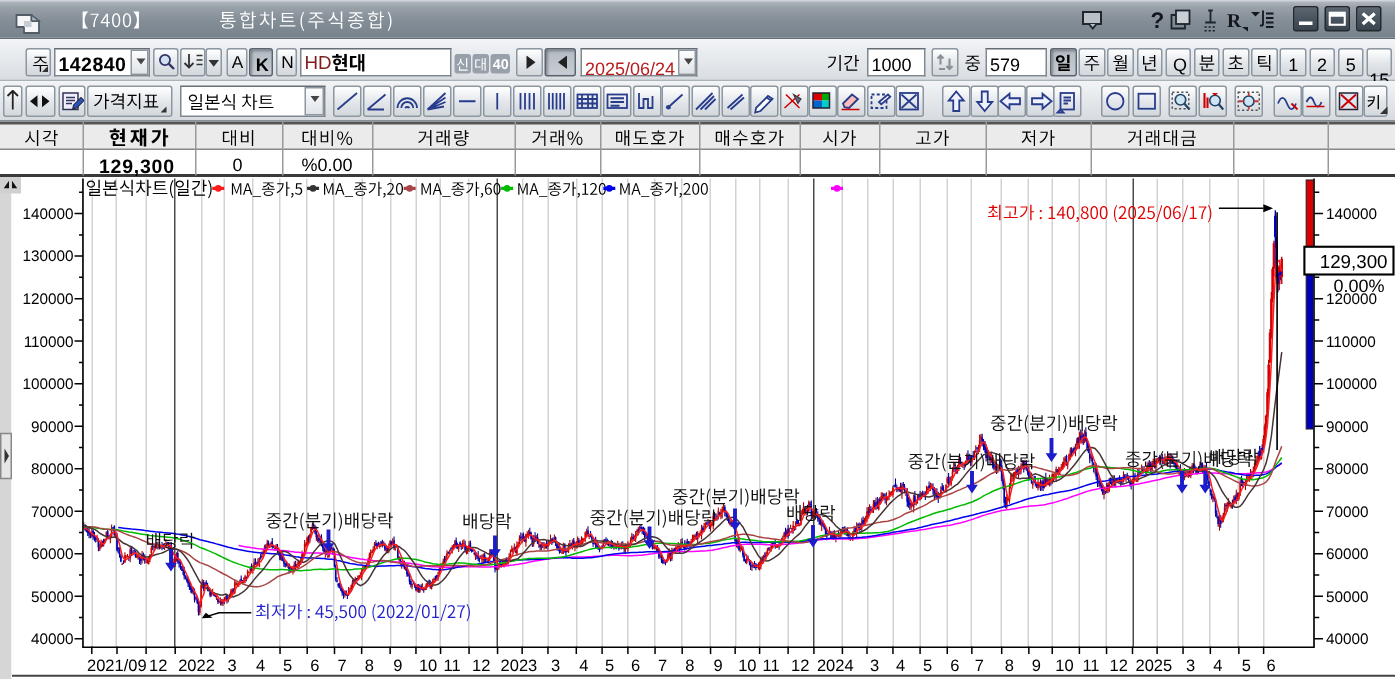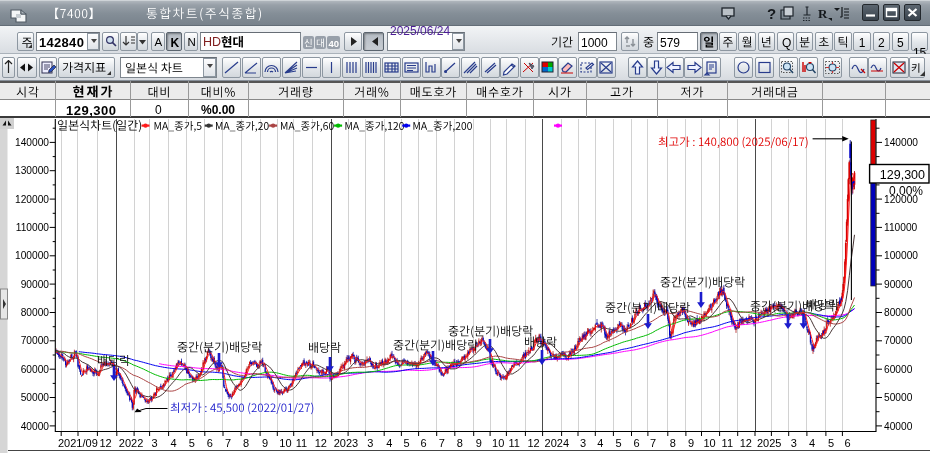--- a/index.html
+++ b/index.html
@@ -92,21 +92,21 @@
     <div class="lat" style="left:328.5px;top:37.5px;font-size:9.5px;font-weight:bold;color:#fff;letter-spacing:0px;white-space:nowrap">40</div>
     <div class="btn" style="left:344px;top:32px;width:18px;height:19px"></div>
     <svg class="abs" style="left:350px;top:37px" width="8" height="9">
       <path d="M1 0l6 4.5l-6 4.5z" fill="#222"></path>
     </svg>
     <div class="btn dn" style="left:363px;top:32px;width:21px;height:19px"></div>
     <svg class="abs" style="left:371px;top:37px" width="8" height="9">
       <path d="M7 0l-6 4.5l6 4.5z" fill="#222"></path>
     </svg>
     <div class="inp abs" style="left:387px;top:32px;width:78px;height:19px"></div>
-    <div class="lat" style="left:390px;top:24px;font-size:12px;font-weight:normal;color:#4c1d95;letter-spacing:0px;white-space:nowrap">2025/06/24</div>
+    <div class="lat" style="left:390px;top:39px;font-size:12px;font-weight:normal;color:#b91c1c;letter-spacing:0px;white-space:nowrap">2025/06/24</div>
     <div class="drop" style="left:452px;top:33px;height:17px"></div>
     <div class="inp abs" style="left:578px;top:32px;width:39px;height:19px"></div>
     <div class="lat" style="left:581px;top:35.5px;font-size:12px;font-weight:normal;color:#000;letter-spacing:0px;white-space:nowrap">1000</div>
     <div class="btn" style="left:621px;top:32px;width:18px;height:19px"></div>
     <svg class="abs" style="left:624px;top:35px" width="13" height="13" viewBox="0 0 13 13">
       <g stroke="#8a9096" stroke-width="1.4" fill="none">
         <path d="M3 8V2 m-2 2l2-2 2 2"></path>
         <path d="M9 4v7 m-2-2l2 2 2-2"></path>
         <path d="M2 11h4"></path>
       </g>
@@ -320,21 +320,21 @@
     <div class="csep" style="left:400px"></div>
     <div class="csep" style="left:466px"></div>
     <div class="csep" style="left:533px"></div>
     <div class="csep" style="left:586px"></div>
     <div class="csep" style="left:657px"></div>
     <div class="csep" style="left:727px"></div>
     <div class="csep" style="left:822px"></div>
     <div class="csep" style="left:885px"></div>
     <div class="lat" style="left:66px;top:102.5px;font-size:13px;font-weight:bold;color:#000;letter-spacing:0.5px;white-space:nowrap">129,300</div>
     <div class="lat" style="left:155px;top:103px;font-size:12px;font-weight:normal;color:#000;letter-spacing:0px;white-space:nowrap">0</div>
-    <div class="lat" style="left:201px;top:103px;font-size:12px;font-weight:bold;color:#000;letter-spacing:0px;white-space:nowrap">%0.00</div>
+    <div class="lat" style="left:201px;top:103px;font-size:12px;font-weight:normal;color:#000;letter-spacing:0px;white-space:nowrap">%0.00</div>
     <div class="abs" style="left:0;top:118px;width:930px;height:335px">
       <svg id="chart" width="930" height="335" viewBox="0 0 930 335">
         <rect x="0" y="0" width="930" height="335" fill="#fff"></rect>
         <rect x="0" y="0" width="7.5" height="335" fill="#d6d6d6"></rect>
         <rect x="0" y="0" width="14" height="11" fill="#d0d0d0"></rect>
         <path d="M2.5 8.5L6 3.5L6 8.5Z M8 3.5L11.5 8.5L8 8.5Z" fill="#111" transform="translate(0,-1)"></path>
         <rect x="0.5" y="171" width="7" height="30" fill="#e6e6e6" stroke="#888" stroke-width="1"></rect>
         <path d="M3 181l3 5l-3 5z" fill="#333"></path>
         <path d="M61.5 1V313 M77.5 1V313 M97.5 1V313 M134.5 1V313 M149.5 1V313 M168.5 1V313 M186.5 1V313 M204.5 1V313 M222.5 1V313 M241.5 1V313 M260.5 1V313 M277.5 1V313 M293.5 1V313 M312.5 1V313 M348.5 1V313 M365.5 1V313 M384.5 1V313 M401.5 1V313 M418.5 1V313 M436.5 1V313 M454.5 1V313 M473.5 1V313 M490.5 1V313 M506.5 1V313 M525.5 1V313 M561.5 1V313 M578.5 1V313 M595.5 1V313 M613.5 1V313 M631.5 1V313 M647.5 1V313 M667.5 1V313 M685.5 1V313 M701.5 1V313 M719.5 1V313 M737.5 1V313 M771.5 1V313 M788.5 1V313 M806.5 1V313 M825.5 1V313 M842.5 1V313" stroke="#d2d2d2" stroke-width="1" fill="none"></path>
         <path d="M116.5 1V313 M331.5 1V313 M542.5 1V313 M755.5 1V313" stroke="#4a4a4a" stroke-width="1" fill="none"></path>

